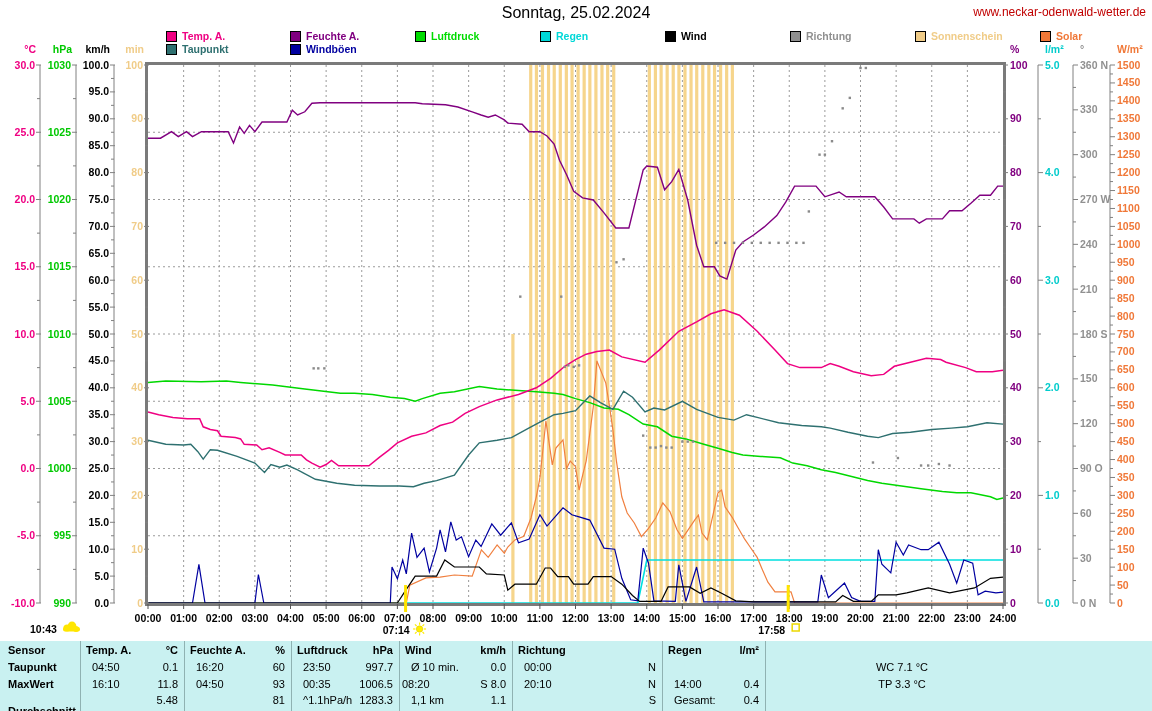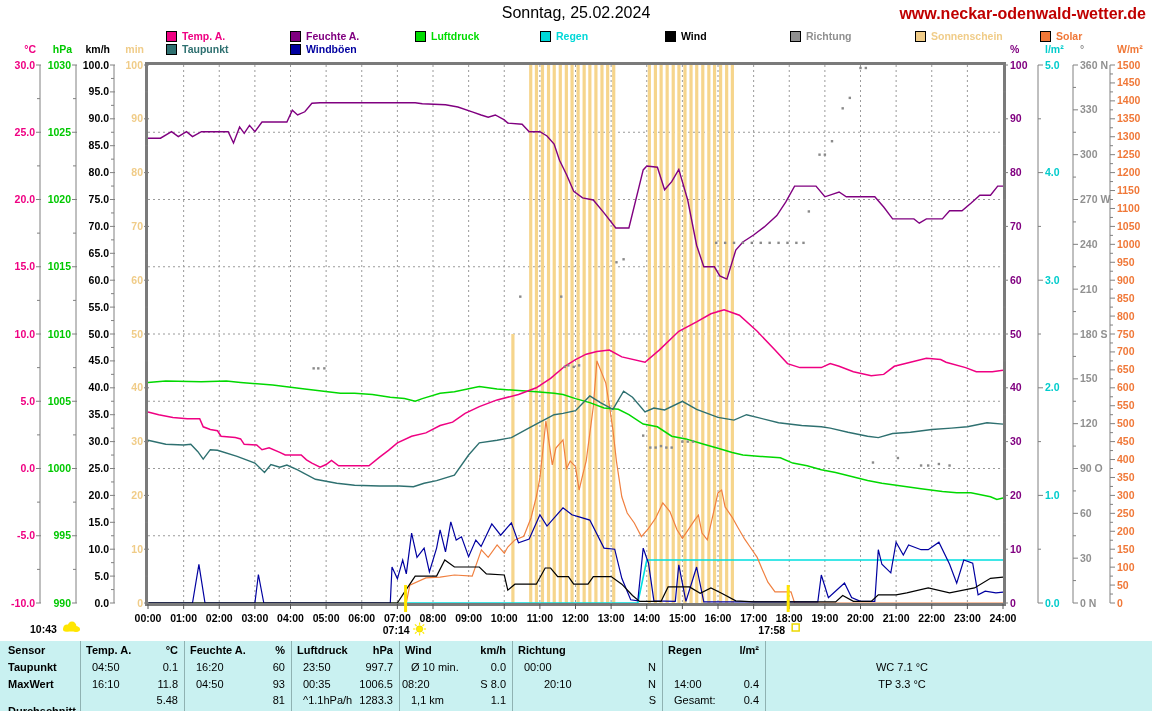--- a/index.html
+++ b/index.html
@@ -1,18 +1,18 @@
 <!DOCTYPE html>
 <html><head>
 <meta charset="utf-8">
 <style>
   html,body{margin:0;padding:0;background:#fff}
   body{width:1152px;height:711px;position:relative;font-family:"Liberation Sans",sans-serif;overflow:hidden}
   .title{position:absolute;top:4px;left:0;width:1152px;text-align:center;font-size:16px;color:#000}
-  .site{position:absolute;top:5px;right:6px;font-size:16px;font-weight:bold;color:#c00000;text-decoration:none}
+  .site{position:absolute;top:5px;right:6px;font-size:12px;font-weight:normal;color:#c00000;text-decoration:none}
   #legend .lg-label{position:absolute;font-size:10.5px;font-weight:bold;white-space:nowrap}
   #legend .lg-sq{position:absolute;width:9px;height:9px;border:1px solid #000}
   #chart{position:absolute;top:0;left:0}
   #datatable{position:absolute;top:641px;left:0;width:1152px;height:70px;background:#c9f1f1;font-size:11px;color:#000}
   #datatable .tc{position:absolute;white-space:pre;line-height:13px}
   #datatable .b{font-weight:bold}
   #datatable .sep{position:absolute;top:0;width:1px;height:70px;background:#8fb2b2}
 </style>
 </head>
 <body>
@@ -632,21 +632,21 @@
     <div class="tc" style="top: 20px; left: 411px;">Ø 10 min.</div>
     <div class="tc" style="top: 20px; left: 401px; width: 105px; text-align: right;">0.0</div>
     <div class="tc" style="top: 37px; left: 402px;">08:20</div>
     <div class="tc" style="top: 37px; left: 401px; width: 105px; text-align: right;">S 8.0</div>
     <div class="tc" style="top: 53px; left: 411px;">1,1 km</div>
     <div class="tc" style="top: 53px; left: 401px; width: 105px; text-align: right;">1.1</div>
     <div class="sep" style="left: 512px;"></div>
     <div class="tc b" style="top: 3px; left: 518px;">Richtung</div>
     <div class="tc" style="top: 20px; left: 524px;">00:00</div>
     <div class="tc" style="top: 20px; left: 514px; width: 142px; text-align: right;">N</div>
-    <div class="tc" style="top: 37px; left: 544px; text-align: right;">20:10</div>
+    <div class="tc" style="top: 37px; left: 524px; text-align: right;">20:10</div>
     <div class="tc" style="top: 37px; left: 514px; width: 142px; text-align: right;">N</div>
     <div class="tc" style="top: 53px; left: 514px; width: 142px; text-align: right;">S</div>
     <div class="sep" style="left: 662px;"></div>
     <div class="tc b" style="top: 3px; left: 668px;">Regen</div>
     <div class="tc b" style="top: 3px; left: 664px; width: 95px; text-align: right;">l/m²</div>
     <div class="tc" style="top: 37px; left: 674px;">14:00</div>
     <div class="tc" style="top: 37px; left: 664px; width: 95px; text-align: right;">0.4</div>
     <div class="tc" style="top: 53px; left: 674px;">Gesamt:</div>
     <div class="tc" style="top: 53px; left: 664px; width: 95px; text-align: right;">0.4</div>
     <div class="sep" style="left: 765px;"></div>

